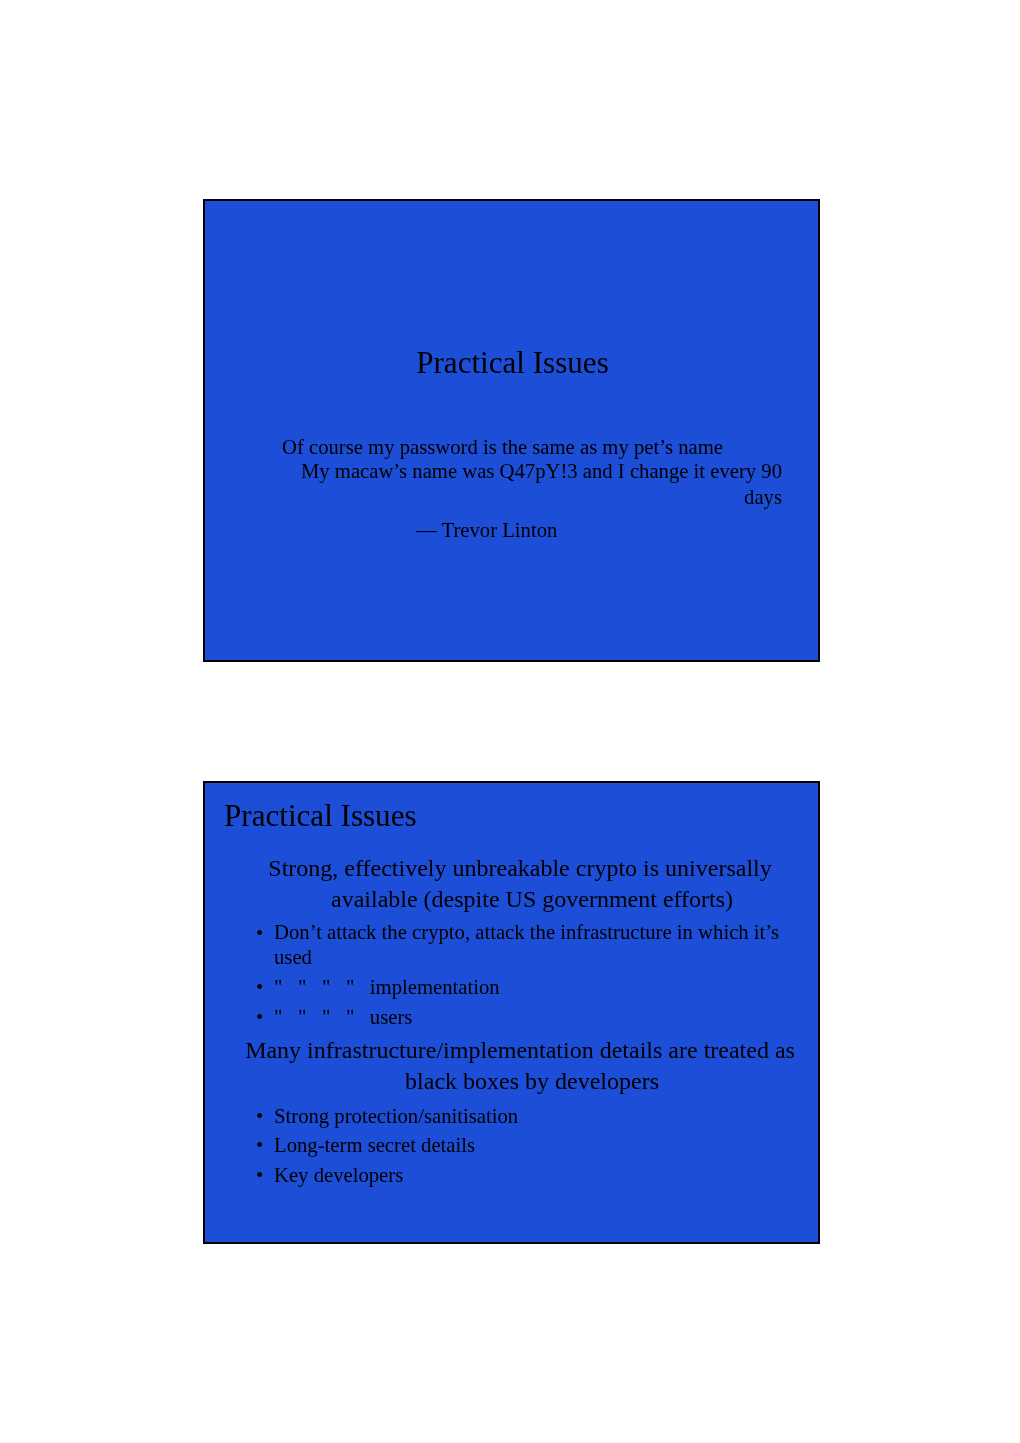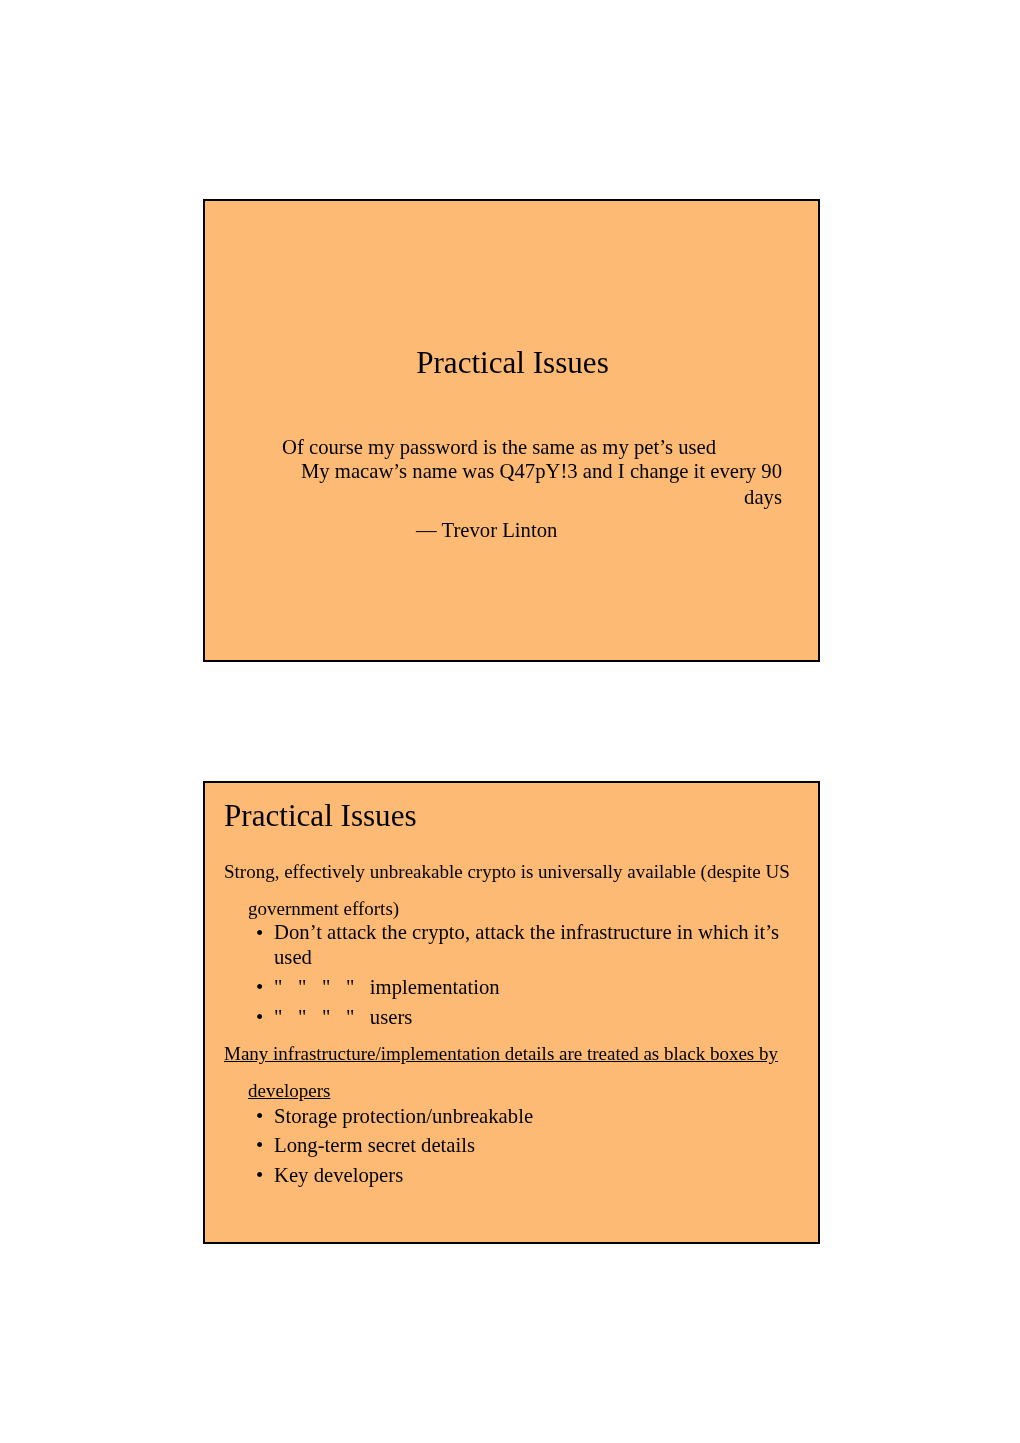--- a/index.html
+++ b/index.html
@@ -19,21 +19,21 @@
   .page {
     position: absolute; left: 0; top: 0;
     width: 1020px; height: 1443px;
     background: #ffffff;
   }
 
   .slide {
     position: absolute;
     box-sizing: border-box;
     border: 2px solid #000000;
-    background: #fdba74;
+    background: #1d4ed8;
     left: 203px;
     width: 617px;
     height: 463px;
   }
   #slide-1 { top: 199px; }
   #slide-2 { top: 781px; }
 
   .slide h1, .slide p {
     margin: 0;
     font-weight: normal;
@@ -67,70 +67,71 @@
     position: absolute;
     left: 19.4px;
     top: 16.7px;
     font-size: 31.1px;
     line-height: 31px;
   }
   .lvl1 {
     position: absolute;
     left: 19.4px;
     width: 568px;
-    font-size: 19px;
-    line-height: 37px;
+    font-size: 24px;
+    line-height: 31px;
     text-indent: -24.05px;
     padding-left: 24.05px;
+    text-align: center;
   }
   .lvl2 {
     position: absolute;
     white-space: pre-wrap;
     left: 69.45px;
     width: 520px;
     font-size: 20.7px;
     line-height: 24.9px;
   }
   .lvl2 .bullet {
     position: absolute;
     left: -18.1px;
     top: 0.3px;
     width: 16px;
   }
   #s2-l1a { top: 70.2px; }
   #s2-b1  { top: 136.85px; }
   #s2-b1 .bullet { top: 1.2px; }
   #s2-b2  { top: 192.0px; }
   #s2-b3  { top: 222.3px; }
-  #s2-l1c { top: 251.9px; text-decoration: underline; }
+  #s2-l1c { top: 251.9px; }
   #s2-b4  { top: 320.8px; }
   #s2-b5  { top: 350.2px; }
   #s2-b6  { top: 379.9px; }
 </style>
 </head>
 <body>
 
 <div class="page">
 
   <section class="slide" id="slide-1">
     <h1 class="s1-title">Practical Issues</h1>
-    <p class="s1-q" id="s1-q1">Of course my password is the same as my pet’s used</p>
+    <p class="s1-q" id="s1-q1">Of course my password is the same as my pet’s name</p>
     <p class="s1-q" id="s1-q2">My macaw’s name was Q47pY!3 and I change it every 90 days</p>
     <p class="s1-q" id="s1-attr">— Trevor Linton</p>
   </section>
 
   <section class="slide" id="slide-2">
     <h1 class="s2-title">Practical Issues</h1>
 
     <p class="lvl1" id="s2-l1a">Strong, effectively unbreakable crypto is universally available (despite US government efforts)</p>
 
     <p class="lvl2" id="s2-b1"><span class="bullet">•</span><span>Don’t attack the crypto, attack the infrastructure in which it’s used</span></p>
     <p class="lvl2" id="s2-b2"><span class="bullet">•</span><span>"   "   "   "   implementation</span></p>
     <p class="lvl2" id="s2-b3"><span class="bullet">•</span><span>"   "   "   "   users</span></p>
 
     <p class="lvl1" id="s2-l1c">Many infrastructure/implementation details are treated as black boxes by developers</p>
 
-    <p class="lvl2" id="s2-b4"><span class="bullet">•</span><span>Storage protection/unbreakable</span></p>
+    <p class="lvl2" id="s2-b4"><span class="bullet">•</span><span>Strong protection/sanitisation</span></p>
     <p class="lvl2" id="s2-b5"><span class="bullet">•</span><span>Long-term secret details</span></p>
     <p class="lvl2" id="s2-b6"><span class="bullet">•</span><span>Key developers</span></p>
   </section>
 
 </div>
 
 </body></html>

